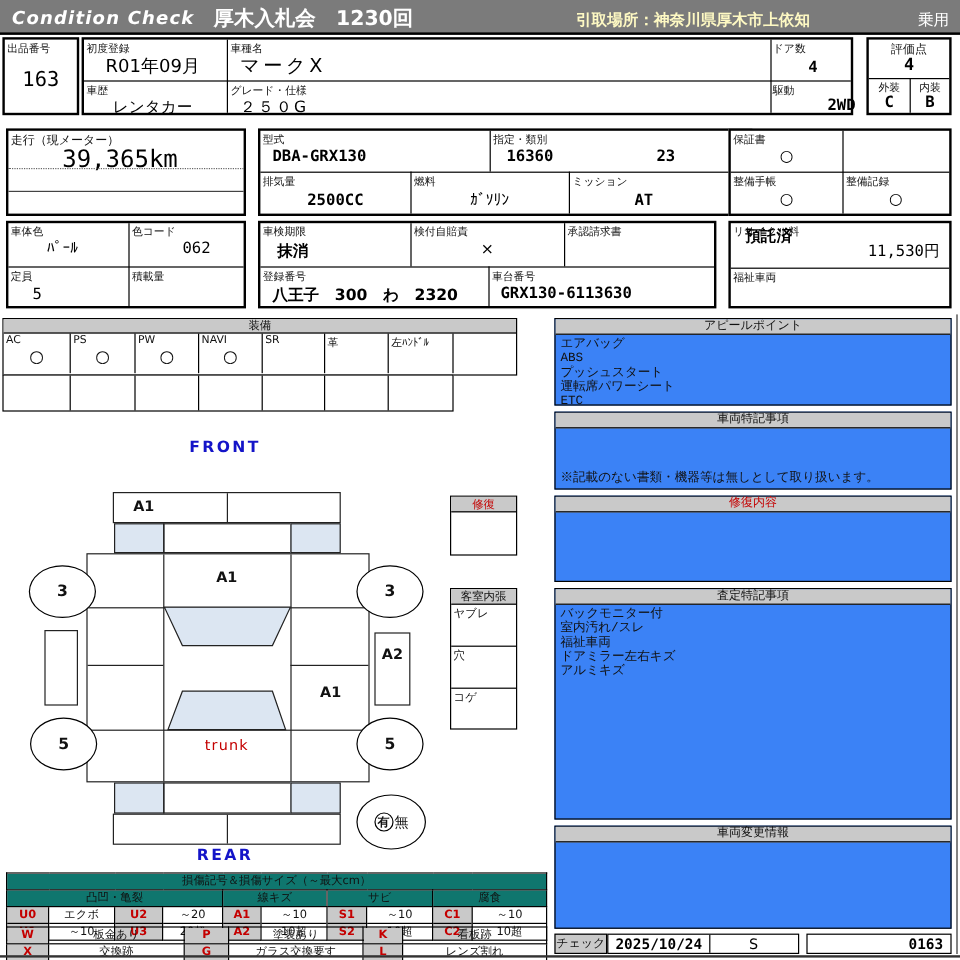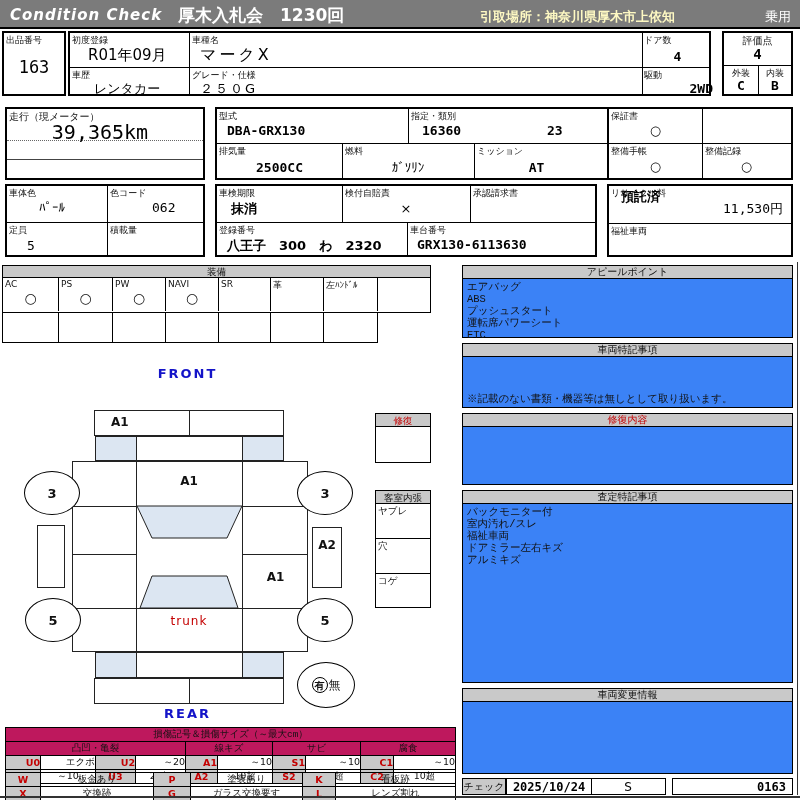--- a/index.html
+++ b/index.html
@@ -42,23 +42,23 @@
           display:flex; align-items:center; justify-content:center; font-weight:bold; font-size:13px; }
   .mark { position:absolute; font-weight:bold; font-size:12px; }
   .circled { display:inline-block; width:16px; height:16px; border:1.5px solid #000; border-radius:50%;
              line-height:15px; text-align:center; font-size:10px; font-weight:bold; margin-right:1px; }
   .sbox-h { height:13px; background:#c9c9c9; border-bottom:1px solid #000; text-align:center; font-size:9.5px; line-height:13px; }
   .sbox-row { border-bottom:1px solid #000; font-size:9.5px; padding:1px 2px; }
   .sbox-row:last-child { border-bottom:none; }
   
   table.lt { border-collapse:collapse; table-layout:fixed; width:450px; }
   table.lt td { border:1px solid #000; font-size:9.5px; text-align:center; height:10px; padding:0; overflow:hidden; white-space:nowrap; }
-  table.lt .gry { background:#be185d;font-family:Liberation Mono, monospace; }
+  table.lt .gry { background:#0f766e; }
   table.lt .code { background:#c9c9c9; color:#c40000; font-weight:bold; }
-  table.lt tr.dot td { border-bottom:1px dotted #777;text-align:right; }
+  table.lt tr.dot td { border-bottom:1px dotted #777; }
 </style>
 </head>
 <body>
 
 <div id="page">
 
   <div id="topbar" class="abs">
     <span class="brand">Condition Check</span>
     <span class="title">厚木入札会　1230回</span>
     <span class="pickup">引取場所：神奈川県厚木市上依知</span>

